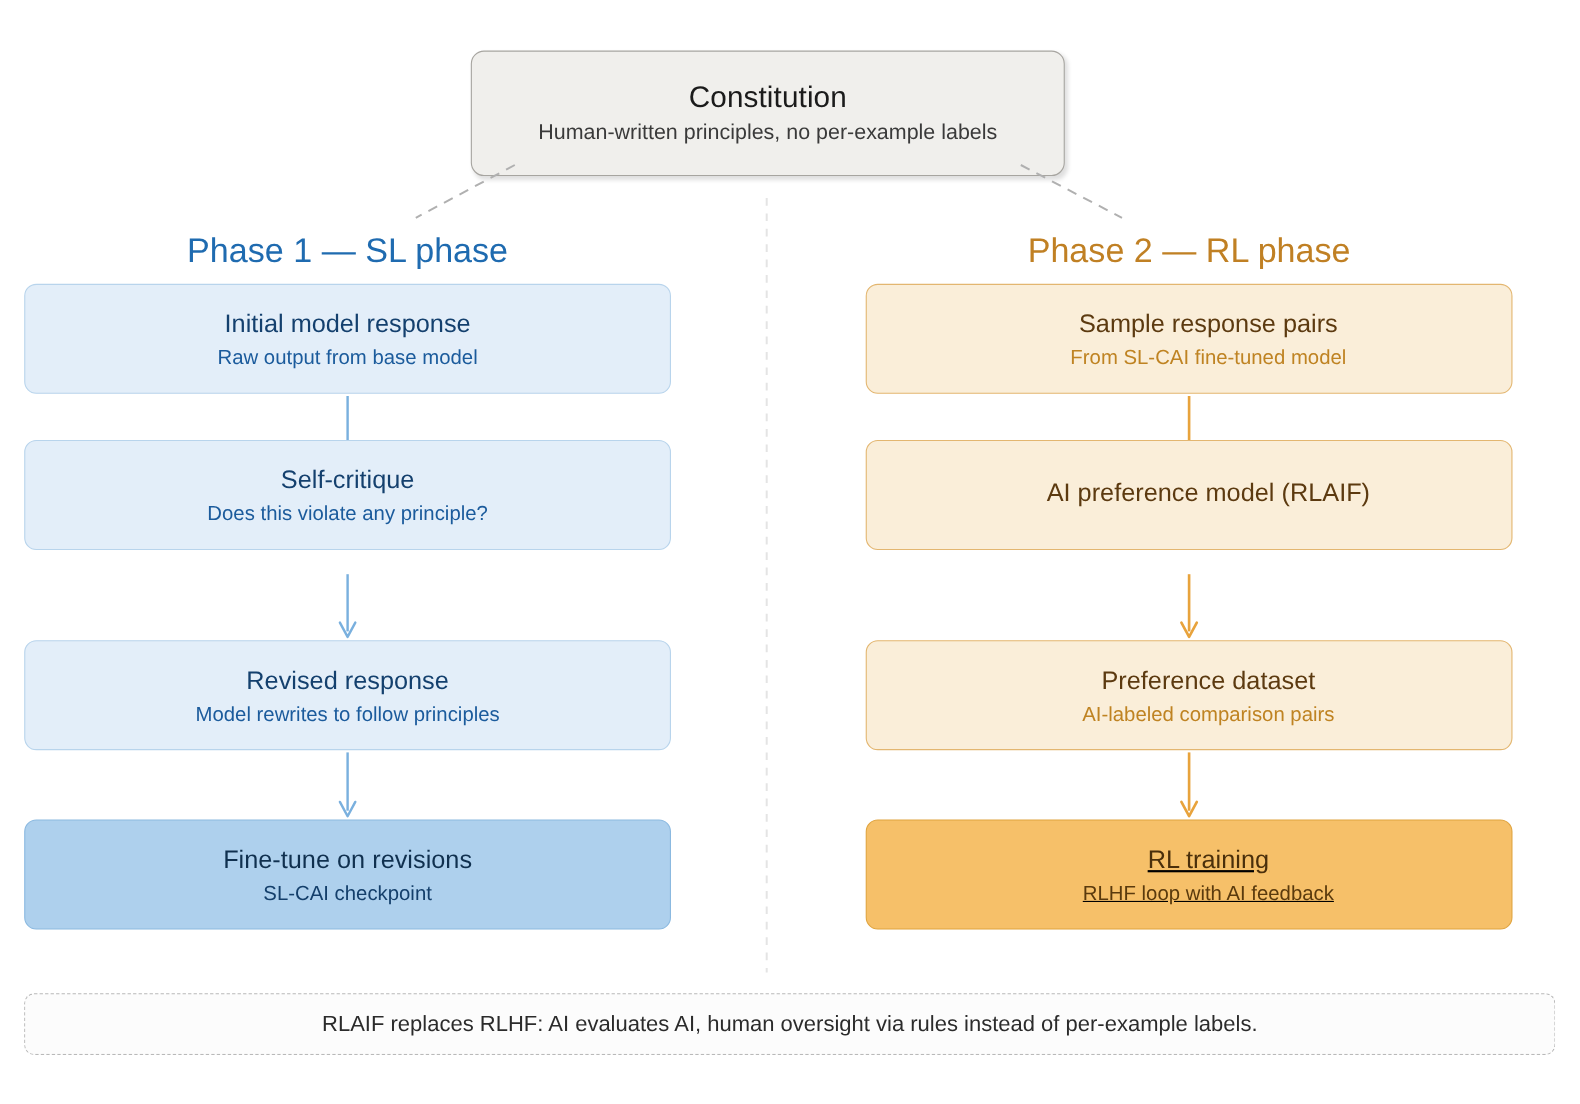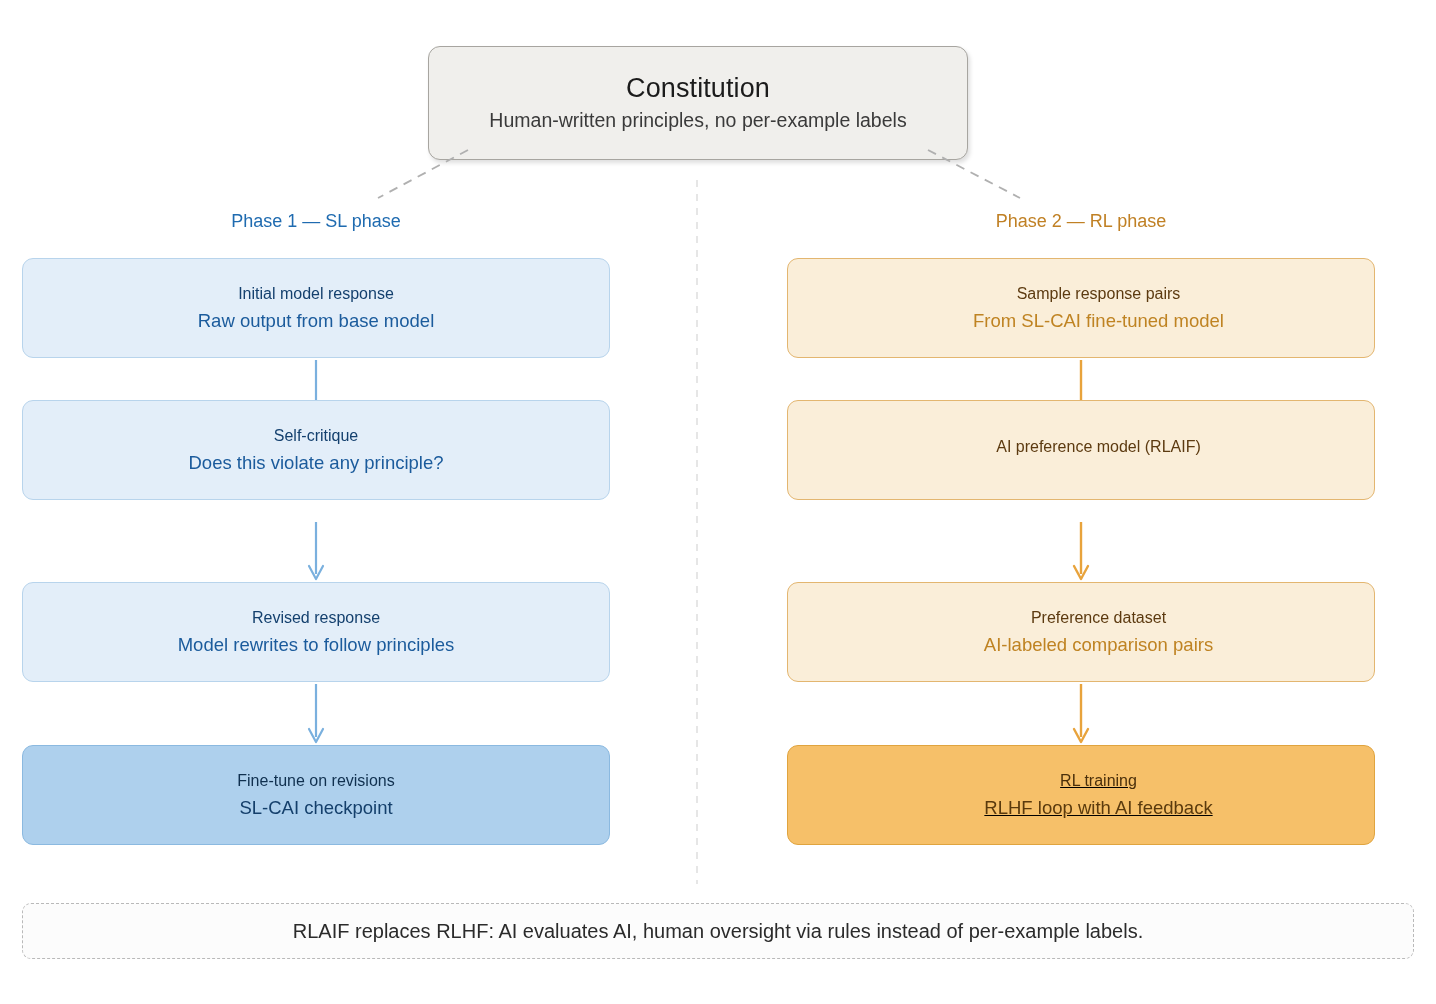--- a/index.html
+++ b/index.html
@@ -27,32 +27,32 @@
   }
   .const-sub{
     font-size:19.5px;color:#3a3a3a;line-height:1.15;
   }
 
   
   .svg-layer{position:absolute;left:0;top:0;width:1436px;height:1004px;pointer-events:none;}
 
   
   .phase-head{
-    position:absolute;font-size:18px;line-height:1;white-space:nowrap;
+    position:absolute;font-size:31px;line-height:1;white-space:nowrap;
   }
   #phase1-head{left:22px;top:212px;width:588px;text-align:center;color:#1f6bb0;}
   #phase2-head{left:787px;top:212px;width:588px;text-align:center;color:#c08024;}
 
   
   .step{
     position:absolute;width:588px;height:100px;
     border-radius:11px;box-sizing:border-box;
     display:flex;flex-direction:column;align-items:center;justify-content:center;
   }
-  .step .t{font-size:16px;line-height:1.15;margin-bottom:6px;}
+  .step .t{font-size:23px;line-height:1.15;margin-bottom:6px;}
   .step .s{font-size:18.5px;line-height:1.15;}
 
   .col-l{left:22px;}
   .col-r{left:787px;padding-left:35px;}
   .r1{top:258px;} .r2{top:400px;} .r3{top:582px;} .r4{top:745px;}
 
   
   .blue{background:#e3eef9;border:1.3px solid #b8d4ec;}
   .blue .t{color:#14406e;}
   .blue .s{color:#1b5b9c;}

